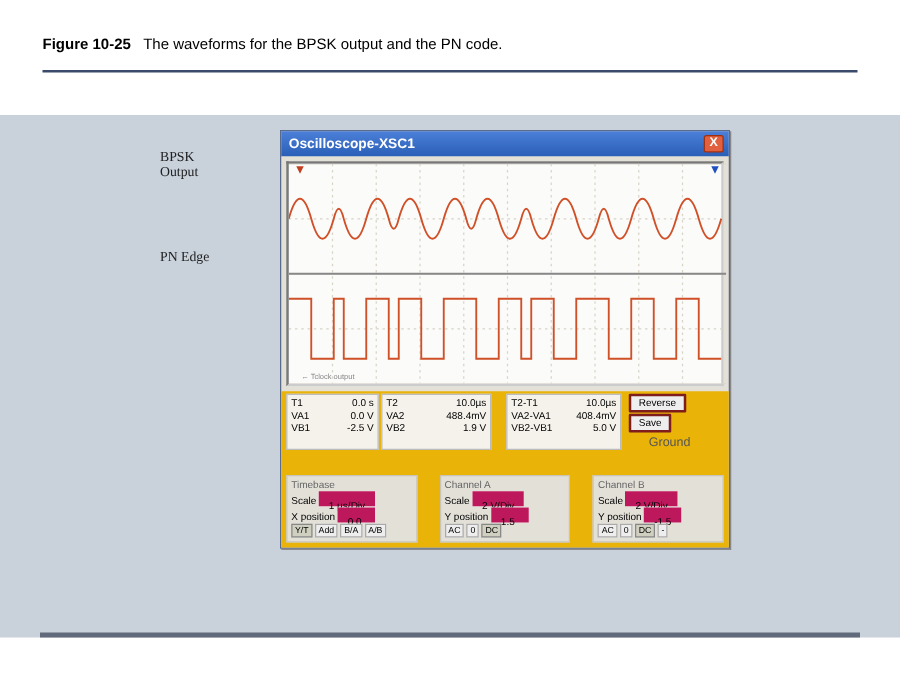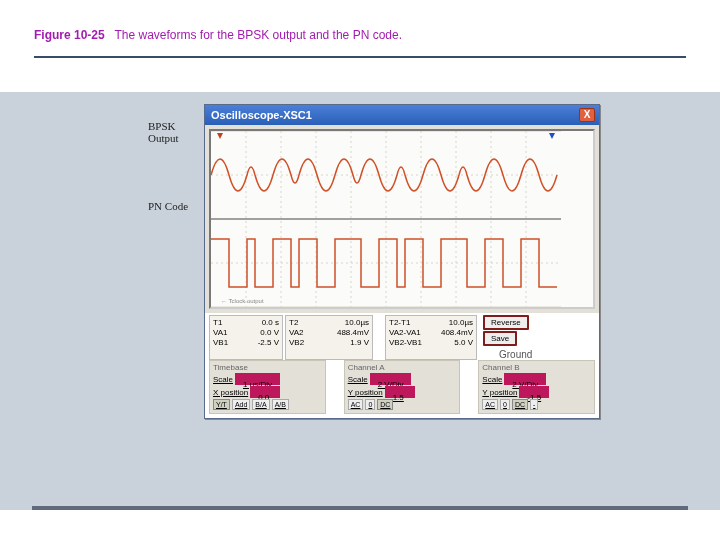--- a/index.html
+++ b/index.html
@@ -1,62 +1,62 @@
 <!DOCTYPE html>
 <html><head>
 <meta charset="utf-8">
 <style>
   * { box-sizing: border-box; margin: 0; padding: 0; }
   body { width: 720px; height: 540px; background: #fff; font-family: Arial, sans-serif; overflow: hidden; position: relative; }
-  .figure-caption { padding: 28px 34px 8px; font-size: 12px; color: #a21caf; }
+  .figure-caption { padding: 28px 34px 8px; font-size: 12px; color: #000000; }
   .figure-caption .fignum { font-weight: bold; }
   .hr1 { height: 2px; background: #3a4a6a; margin: 6px 34px 0; }
   .slide-bg { position: absolute; top: 92px; left: 0; right: 0; bottom: 30px; background: #c9d1db; }
   .bottom-bar { position: absolute; left: 32px; right: 32px; bottom: 30px; height: 4px; background: #606a7a; }
-  .osc-window { position: absolute; top: 104px; left: 204px; width: 396px; background: #e3e0d8; border: 1px solid #5a6a8a; box-shadow: 1px 1px 0 #888; }
+  .osc-window { position: absolute; top: 104px; left: 224px; width: 360px; background: #e3e0d8; border: 1px solid #5a6a8a; box-shadow: 1px 1px 0 #888; }
   .titlebar { height: 20px; background: linear-gradient(#4b7fd8,#2a5fb8); display: flex; align-items: center; padding: 0 4px; color: #fff; font-size: 11px; font-weight: bold; }
   .titlebar .title { flex: 1; padding-left: 2px; }
   .close-btn { width: 16px; height: 14px; background: #e06040; border: 1px solid #a03010; color: #fff; font-size: 10px; line-height: 12px; text-align: center; border-radius: 2px; cursor: pointer; }
   .scope-area { background: #fbfbfa; border: 2px inset #ccc; margin: 4px; height: 180px; position: relative; }
   .scope-area svg { display: block; }
-  .axis-labels { position: absolute; left: 148px; top: 120px; font-size: 11px; color: #222; font-family: "Times New Roman", serif; }
+  .axis-labels { position: absolute; left: 128px; top: 120px; font-size: 11px; color: #222; font-family: "Times New Roman", serif; }
   .axis-labels div { margin-bottom: 56px; }
-  .readout-panel { background: #ffffff; padding: 2px 4px 4px; }
+  .readout-panel { background: #eab308; padding: 2px 4px 4px; }
   .readout-top { display: flex; gap: 2px; }
   .readout-box { background: #f4f2ea; border: 1px solid #bbb; font-size: 8px; padding: 2px 3px; line-height: 10px; }
   .rb1 { width: 74px; }
   .rb2 { width: 88px; }
   .rb3 { width: 92px; margin-left: 10px; }
   .rb-right { flex: 1; display: flex; flex-direction: column; gap: 1px; align-items: flex-start; padding-left: 4px; }
   .smbtn { background: #eee; border: 2px solid #7f1d1d; font-size: 8px; padding: 1px 6px; cursor: pointer; border-radius: 1px; }
   .ground-lbl { font-size: 10px; color: #555; margin-top: 2px; margin-left: 16px; }
   .row { display: flex; justify-content: space-between; }
-  .control-row { display: flex; gap: 18px; margin-top: 0; border-radius: 21px; }
+  .control-row { display: flex; gap: 18px; margin-top: 20px; border-radius: 21px; }
   .cpanel { background: #e3e0d8; border: 1px solid #c8c4b8; font-size: 8px; padding: 2px 3px; flex: 1; }
   .cpanel .hdr { color: #666; margin-bottom: 1px; }
-  .cpanel .line { display: flex; align-items: center; gap: 2px; margin-bottom: 1px; text-decoration: underline; }
+  .cpanel .line { display: flex; align-items: flex-end; gap: 2px; margin-bottom: 1px; }
   .field { background: #fff; border: 6px solid #be185d; padding: 0 2px; font-size: 8px; height: 11px; line-height: 11px; min-width: 30px; display: inline-block; }
   .tinybtn { background: #eee; border: 1px solid #aaa; font-size: 7px; padding: 0 2px; height: 11px; line-height: 9px; cursor: pointer; }
   .tinybtn.active { background: #d0d0c0; border-color: #888; }
   .trg { width: 60px; flex: none; }
 </style>
 </head>
 <body>
 
 <div class="figure-caption">
   <span class="fignum">Figure 10-25</span>&nbsp;&nbsp;
   <span>The waveforms for the BPSK output and the PN code.</span>
 </div>
 <div class="hr1"></div>
 
 <div class="slide-bg"></div>
 
 <div class="axis-labels">
   <div>BPSK<br>Output</div>
-  <div>PN Code</div>
+  <div>PN Edge</div>
 </div>
 
 <div class="osc-window">
   <div class="titlebar">
     <span class="title">Oscilloscope-XSC1</span>
     <span class="close-btn">X</span>
   </div>
 
   <div class="scope-area">
     <svg width="350" height="176" viewBox="0 0 350 176">

